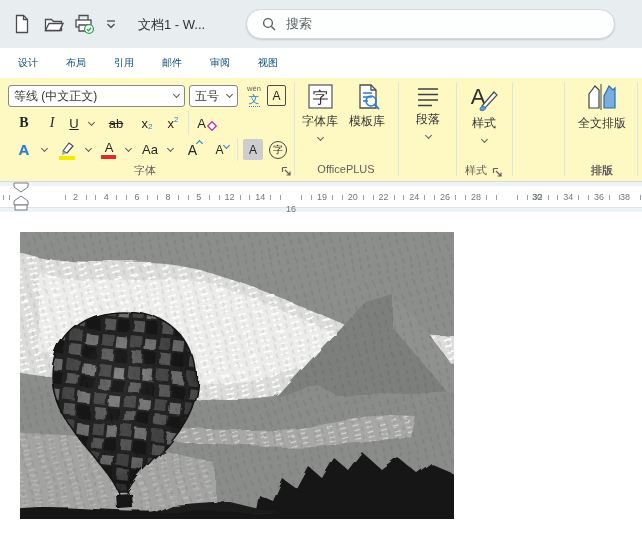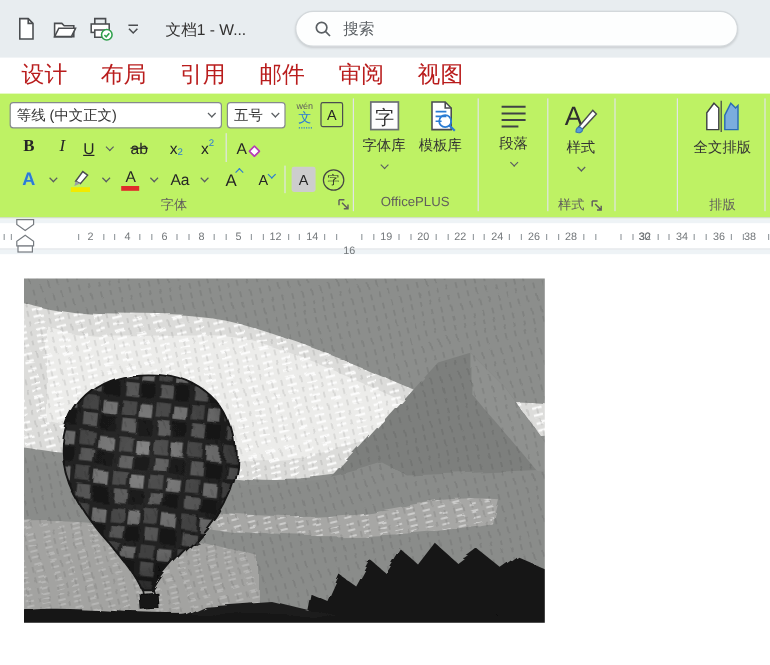--- a/index.html
+++ b/index.html
@@ -9,24 +9,24 @@
 
   
   .titlebar { position:absolute; left:0; top:0; width:642px; height:64px; background:#e8edf0;padding-left:32px; }
   .qat-icon { position:absolute; top:13px; width:22px; height:22px; display:flex; align-items:center; justify-content:center; cursor:pointer; }
   .win-title { position:absolute; left:138px; top:16px; font-size:13px; color:#323130; white-space:nowrap; }
   .searchbox { position:absolute; left:246px; top:9px; width:369px; height:30px; background:#fdfefe; border:1px solid #d3d8db; border-radius:15px; box-shadow:0 1px 2px rgba(0,0,0,.14); display:flex; align-items:center; padding-left:15px; cursor:text; }
   .searchbox .stext { font-size:13px; color:#5a5f63; margin-left:10px; }
 
   
   .tabsrow { position:absolute; left:0; top:48px; width:642px; height:30px; background:#fff; display:flex; align-items:center; }
-  .tab { font-size:19px; color:#b91c1c; padding:4px 10px; margin-left:8px; line-height:30px; cursor:pointer; white-space:nowrap; }
+  .tab { font-size:10px; color:#0c4a6e; padding:4px 10px; margin-left:8px; line-height:30px; cursor:pointer; white-space:nowrap; }
 
   
-  .ribbon { position:absolute; left:0; top:78px; width:642px; height:104px; background:#bef264; border-bottom:1px solid #d8dbde; }
+  .ribbon { position:absolute; left:0; top:78px; width:642px; height:104px; background:#fef9c3; border-bottom:1px solid #d8dbde; }
   .vsep { position:absolute; top:4px; width:1px; height:94px; background:#e1e4e7; }
   .combo { position:absolute; height:22px; border:1px solid #85898d; border-radius:3px; background:#fff; display:flex; align-items:center; padding:0 5px; cursor:pointer; }
   .combo .ctext { font-size:12px; color:#333; white-space:nowrap; overflow:hidden; flex:1; }
   .cv { display:inline-block; width:6px; height:6px; border-right:1.3px solid #5a5e62; border-bottom:1.3px solid #5a5e62; transform:rotate(45deg); margin-top:-3px; }
   .cv.sm { width:5px; height:5px; }
   .cv.blue { border-color:#2b7cd3; }
   .rbtn { position:absolute; display:flex; align-items:center; justify-content:center; border-radius:2px; cursor:pointer; }
   .glyph { font-size:13px; color:#262626; }
   .grouplabel { position:absolute; font-size:11px; color:#605e5c; text-align:center; }
   .launcher { position:absolute; width:12px; height:12px; cursor:pointer; }
@@ -256,21 +256,21 @@
     <div class="vsep" style="left:564px;"></div>
 
     <div class="bigbtn" style="left:570px; top:4px; width:64px;">
       <svg width="34" height="30" viewBox="0 0 34 30">
         <path d="M10 4 L14 8 L14 26 L4 26 L4 12 L7 8 Z" fill="#fff" stroke="#3f4245" stroke-width="1.2"></path>
         <path d="M16 2 V28" stroke="#3f4245" stroke-width="1"></path>
         <path d="M21 10 L24 4 L28 8 L30 6 L30 26 L19 26 L19 14 Z" fill="#7badde" stroke="#2b6cb3" stroke-width="1.2"></path>
       </svg>
       <span class="blabel">全文排版</span>
     </div>
-    <div class="grouplabel" style="left:570px; top:85px; width:64px;">排版</div>
+    <div class="grouplabel" style="left:570px; top:85px; width:64px;font-weight:bold;">排版</div>
     <div class="vsep" style="left:637px;"></div>
   </div>
 
   <div class="rulerrow">
     <div class="rband"></div>
     <div style="position:absolute; left:0; top:0; width:642px; height:30px;">
         <i class="rtick" style="left: 3px;"></i>
         <i class="rtick" style="left: 9px;"></i>
         <span class="rnum" style="left: 75.5px;">2</span>
         <i class="rtick" style="left: 64.5px;"></i>

